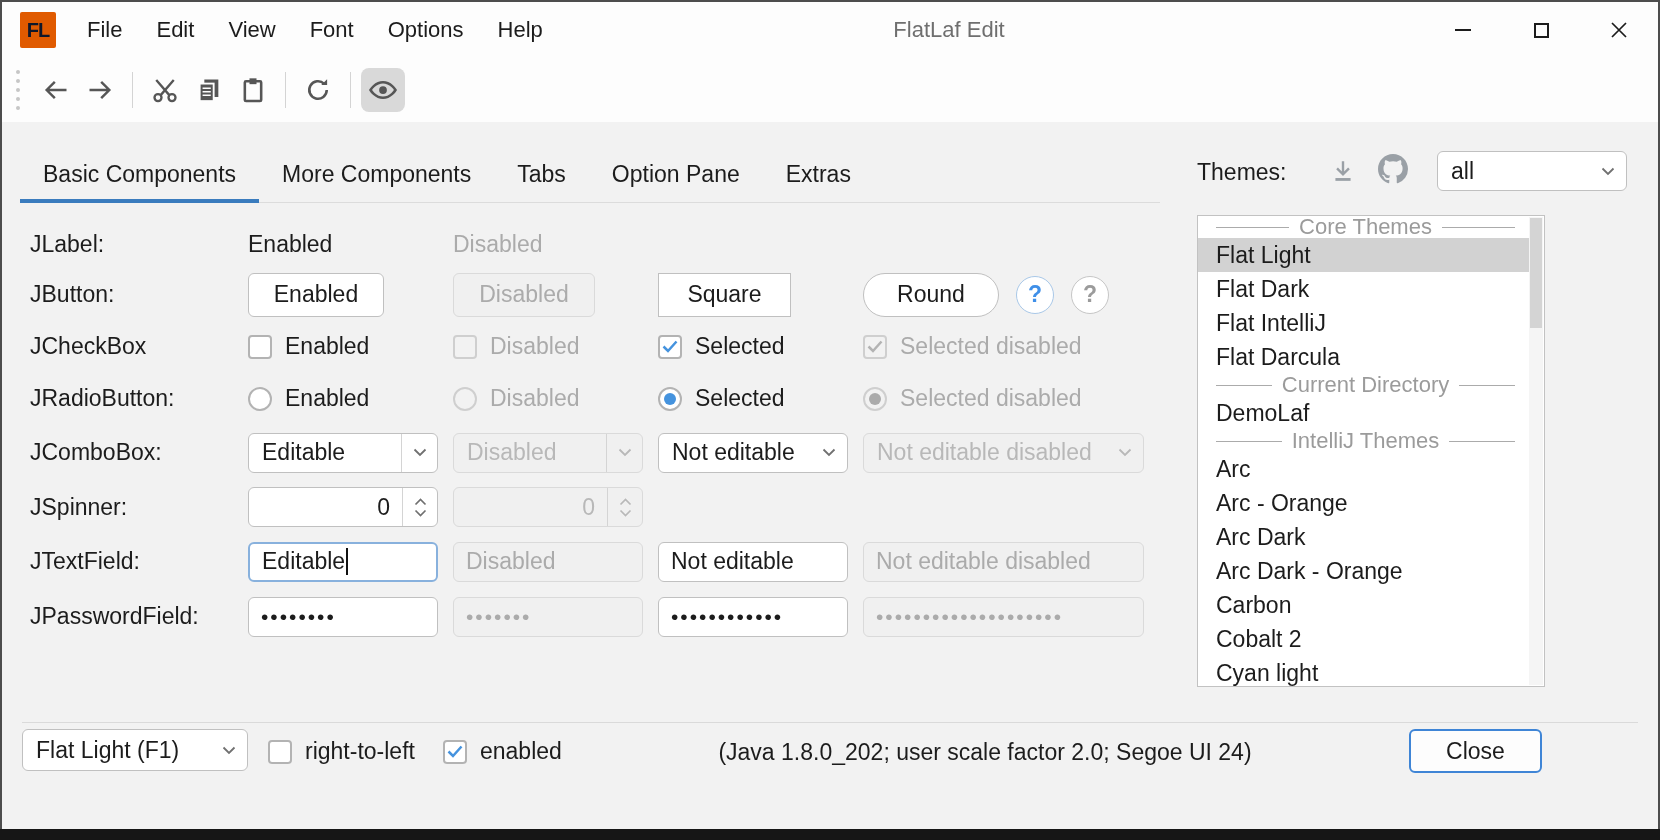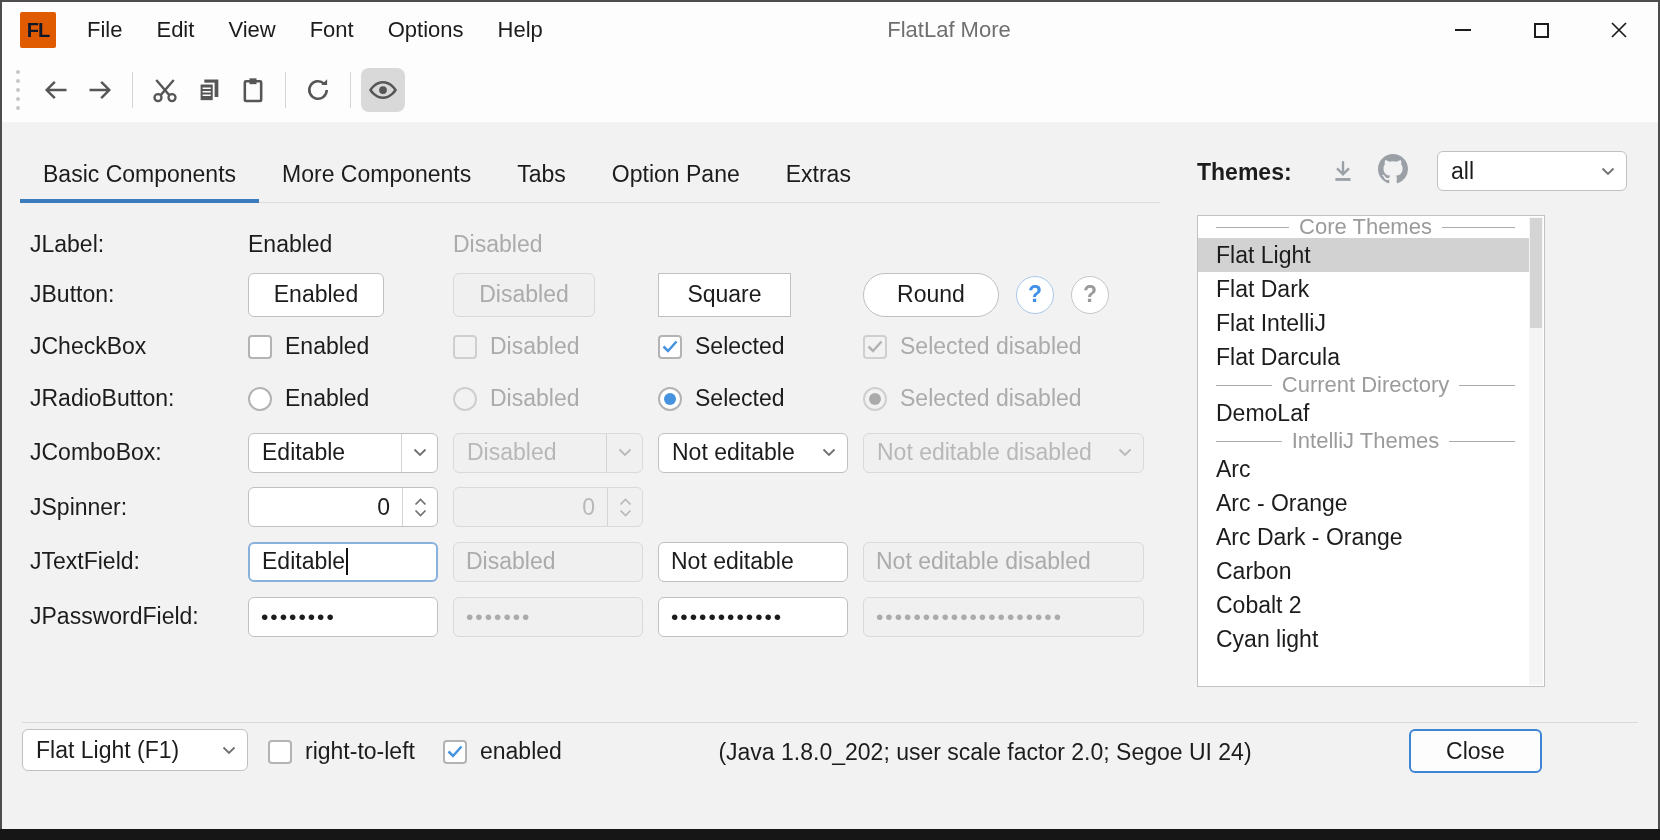--- a/index.html
+++ b/index.html
@@ -35,21 +35,21 @@
 
   
   .tabstrip { position:absolute; top:146px; left:20px; width:1140px; height:57px;
               display:flex; border-bottom:1px solid #dcdcdc; }
   .tab { position:relative; display:flex; align-items:center; padding:0 23px;
          font-size:23px; white-space:nowrap;text-align:right; }
   .tab.active::after { content:""; position:absolute; left:0; right:0; bottom:-1px;
                        height:4px; background:#3a7cbe; }
 
   
-  .themes-label { position:absolute; left:1197px; top:159px; font-size:23px;font-weight:bold; }
+  .themes-label { position:absolute; left:1197px; top:159px; font-size:23px; }
   .icon-btn { position:absolute; width:34px; height:34px; display:flex; align-items:center;
               justify-content:center; color:#9aa0a6; }
   .dl-btn { left:1326px; top:154px; }
   .gh-btn { left:1376px; top:152px; }
   .filter-combo { position:absolute; left:1437px; top:151px; width:106px; height:41px; }
 
   
   .combo { display:flex; align-items:center; height:40px; background:#fff;
            border:1px solid #c0c0c0; border-radius:6px; width:190px; overflow:hidden; }
   .combo .ctext { flex:1; padding:0 13px; font-size:23px; white-space:nowrap; overflow:hidden; }
@@ -137,21 +137,21 @@
   <div class="titlebar">
     <div class="logo">FL</div>
     <div class="menubar">
       <span class="menu-item">File</span>
       <span class="menu-item">Edit</span>
       <span class="menu-item">View</span>
       <span class="menu-item">Font</span>
       <span class="menu-item">Options</span>
       <span class="menu-item">Help</span>
     </div>
-    <div class="win-title">FlatLaf More</div>
+    <div class="win-title">FlatLaf Edit</div>
     <div class="win-controls">
       <div class="win-btn">
           <span class="glyph-min"></span>
         </div>
       <div class="win-btn">
           <span class="glyph-max"></span>
         </div>
       <div class="win-btn">
         <svg width="18" height="18" viewBox="0 0 18 18">
             <path d="M2 2 L16 16 M16 2 L2 16" stroke="#1c1c1c" stroke-width="1.7" fill="none"></path>
@@ -265,20 +265,21 @@
       <div class="t-item">Flat Darcula</div>
       <div class="t-sep">
           <span>Current Directory</span>
         </div>
       <div class="t-item">DemoLaf</div>
       <div class="t-sep">
           <span>IntelliJ Themes</span>
         </div>
       <div class="t-item">Arc</div>
       <div class="t-item">Arc - Orange</div>
+      <div class="t-item">Arc Dark</div>
       <div class="t-item">Arc Dark - Orange</div>
       <div class="t-item">Carbon</div>
       <div class="t-item">Cobalt 2</div>
       <div class="t-item">Cyan light</div>
     </div>
     <div class="t-scroll">
       <div class="t-thumb"></div>
     </div>
   </div>
 

